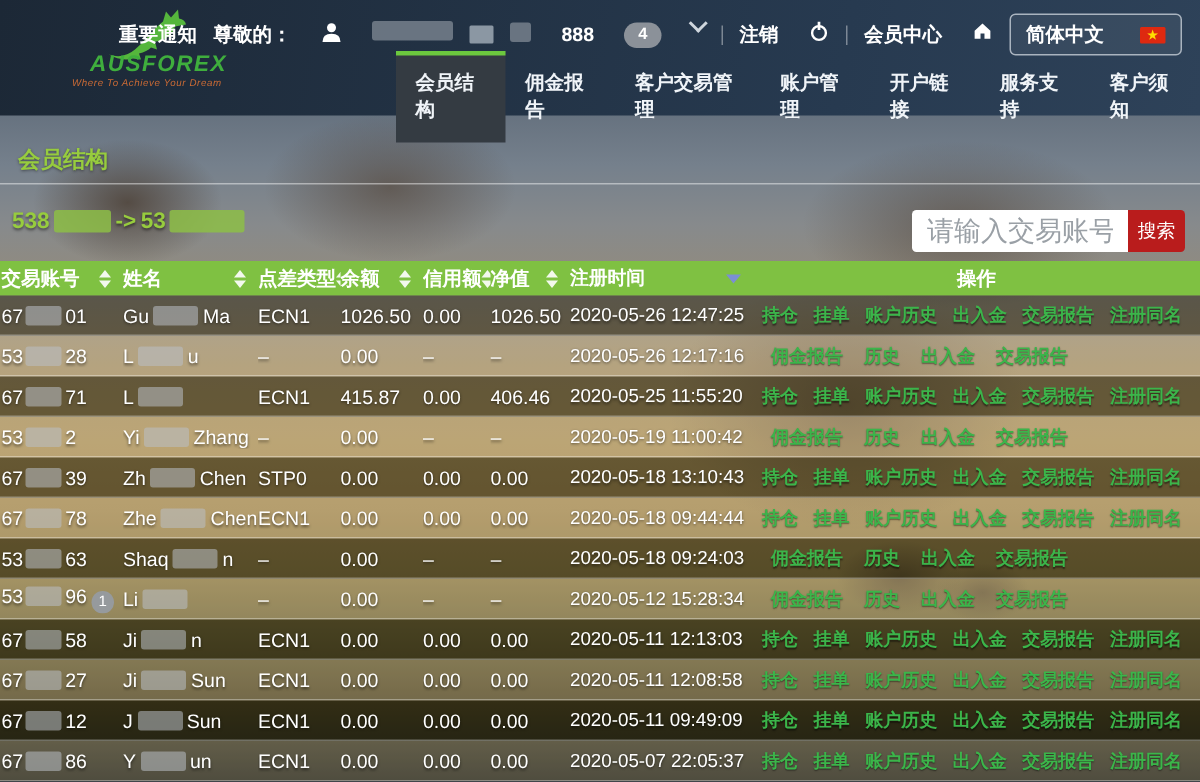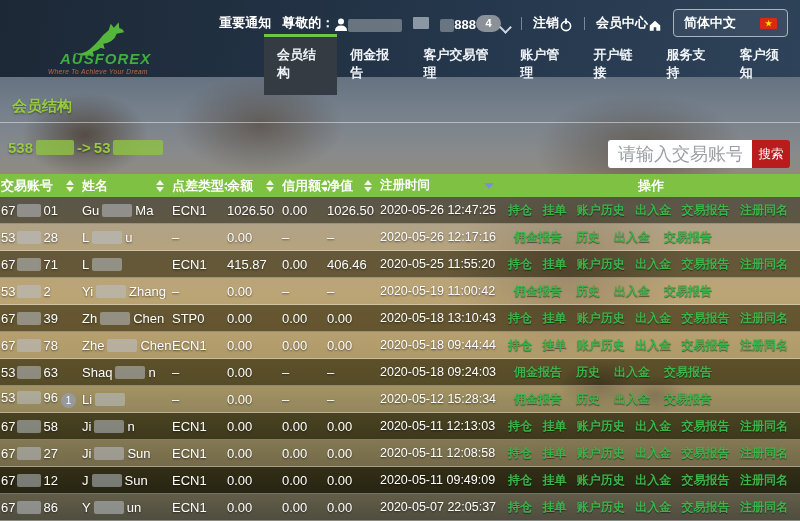--- a/index.html
+++ b/index.html
@@ -15,29 +15,29 @@
       radial-gradient(170px 120px at 565px 270px, rgba(95,74,48,.50), rgba(95,74,48,0) 70%),
       radial-gradient(60px 35px at 600px 385px,  rgba(70,52,28,.55), rgba(70,52,28,0) 70%),
       radial-gradient(45px 28px at 655px 395px,  rgba(70,52,28,.50), rgba(70,52,28,0) 70%),
       linear-gradient(180deg,#4c5a6b 0,#5f6b79 60px,#75808c 110px,#878a8c 150px,
         #948b7a 195px,#a38c5f 245px,#ab8f53 295px,#a3864a 340px,#8d783d 385px,
         #6f6230 425px,#57491f 460px,#3b351b 495px,#23200f 521px);}
 
   
   .topbar{position:absolute;top:0;left:0;right:0;height:77px;z-index:6;
           background:linear-gradient(100deg,#1c2836,#273a50 70%,#2e4259)}
-  .logo{position:absolute;left:18px;top:19px;width:160px}
+  .logo{position:absolute;left:18px;top:3px;width:160px}
   .logo svg{display:block;margin-left:34px;width:100px;height:40px}
   .logo-text{font-style:italic;font-weight:bold;font-size:15px;color:#3fae3d;
              letter-spacing:1px;margin:-9px 0 0 42px}
   .logo-slogan{font-style:italic;font-size:6.5px;color:#c96a35;margin:1px 0 0 30px;letter-spacing:.4px}
 
   .util{position:absolute;top:9px;right:12px;display:flex;align-items:center;gap:11px;
         color:#fff;font-size:13px;font-weight:600;white-space:nowrap}
-  .util .grp{display:flex;align-items:flex-end;gap:0}
+  .util .grp{display:flex;align-items:flex-start;gap:20px}
   .icon-svg{display:block}
   .redact{display:inline-block;height:13px;border-radius:2px;background:rgba(185,192,199,.55)}
   .redact.dark{background:rgba(118,128,140,.85)}
   .graybox{display:inline-block;width:16px;height:12px;background:#8b97a3;border-radius:1px}
   .badge{min-width:17px;height:17px;border-radius:9px;background:#8b9199;color:#fff;font-size:11px;
          display:inline-flex;align-items:center;justify-content:center;padding:0 4px;font-weight:700}
   .chev{width:7px;height:7px;border-right:2px solid #cfd6dd;border-bottom:2px solid #cfd6dd;
         transform:rotate(45deg);margin-top:-4px}
   .vsep{width:1px;height:13px;background:rgba(255,255,255,.4)}
   .lang-btn{border:1px solid #aab4bf;border-radius:4px;padding:4px 10px;display:flex;gap:24px;

